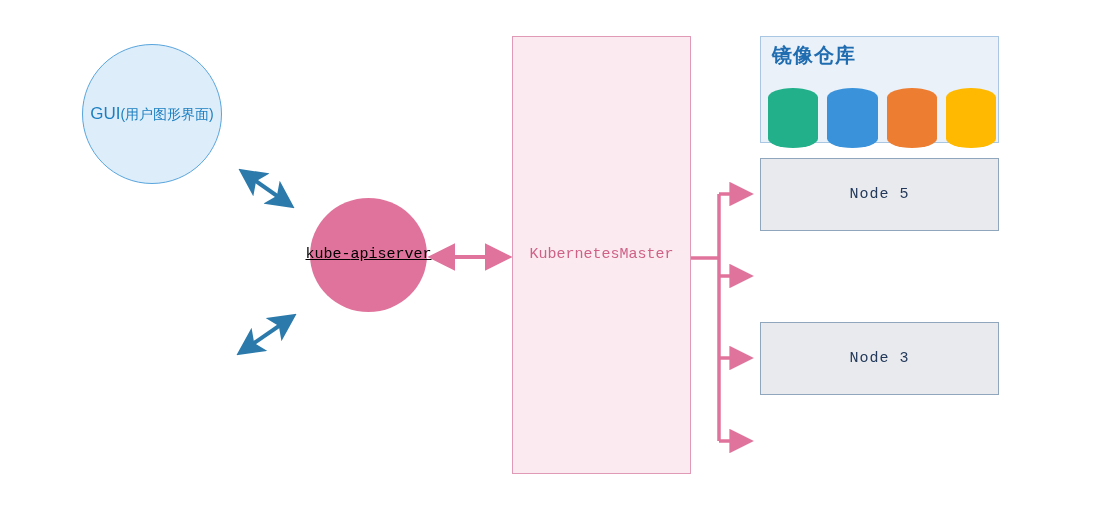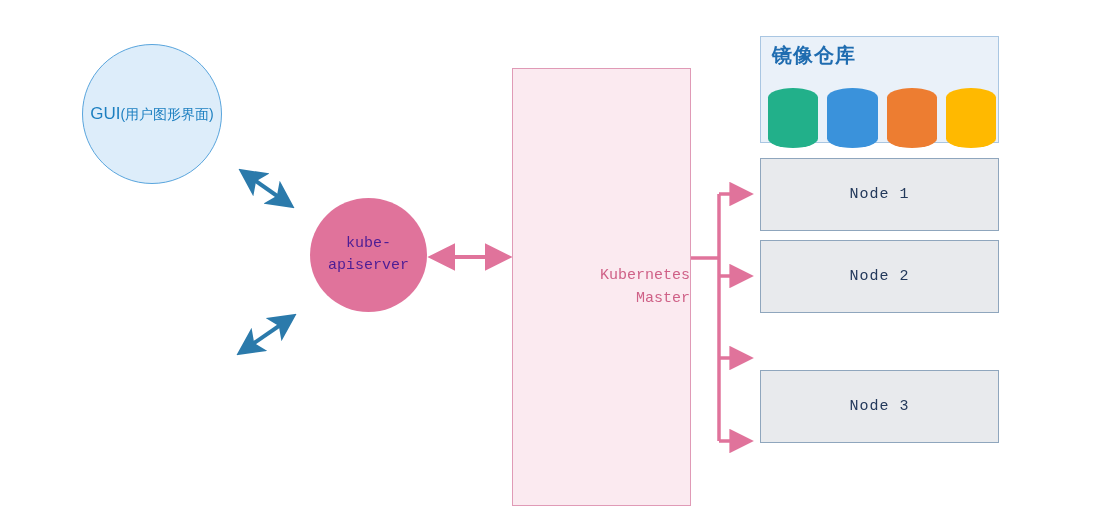--- a/index.html
+++ b/index.html
@@ -50,51 +50,50 @@
   
   #apiserver-circle {
     position: absolute;
     left: 310px;
     top: 198px;
     width: 117px;
     height: 114px;
     border-radius: 50%;
     background: #e0739b;
     display: flex;
-    flex-direction: column;
-    align-items: center;
-    justify-content: center;
-    color: #4c1d95;
+    align-items: center;
+    justify-content: center;
+    color: #000000;
     font-family: "Liberation Mono", "DejaVu Sans Mono", monospace;
     font-size: 15px;
     line-height: 1.5;
     text-align: center;
     box-sizing: border-box;
+    text-decoration: underline;
   }
 
   
   #master-box {
     position: absolute;
     left: 512px;
     top: 36px;
     width: 179px;
     height: 438px;
     background: #fbeaf0;
     border: 1px solid #e09ab6;
     display: flex;
-    flex-direction: column;
-    align-items: flex-end;
+    flex-direction: row;
+    align-items: center;
     justify-content: center;
     color: #cf6187;
     font-family: "Liberation Mono", "DejaVu Sans Mono", monospace;
     font-size: 15px;
     line-height: 1.55;
     text-align: center;
     box-sizing: border-box;
-    margin-top: 32px;
   }
 
   
   #registry-box {
     position: absolute;
     left: 760px;
     top: 36px;
     width: 239px;
     height: 107px;
     background: #eaf1f9;
@@ -139,21 +138,21 @@
     align-items: center;
     justify-content: center;
     color: #23395b;
     font-family: "Liberation Mono", "DejaVu Sans Mono", monospace;
     font-size: 15px;
     letter-spacing: 1px;
     box-sizing: border-box;
   }
   #node-box-0 { top: 158px; }
   #node-box-1 { top: 240px; }
-  #node-box-2 { top: 322px; margin-top: 48px; }
+  #node-box-2 { top: 322px; }
   #node-box-3 { top: 404px; }
 </style>
 </head>
 <body>
 
 <div id="canvas">
 
   <svg class="svg-layer" viewBox="0 0 1107 529">
     <defs>
       <marker id="blue-head" markerWidth="7" markerHeight="7" refX="5.6" refY="3.5" orient="auto">
@@ -211,22 +210,19 @@
   <div id="registry-box"></div>
   <div id="registry-title">镜像仓库</div>
   <div class="cylinder-row">
     <div class="cylinder" style="background:#22b08a"></div>
     <div class="cylinder" style="background:#3a92db"></div>
     <div class="cylinder" style="background:#ed7d31"></div>
     <div class="cylinder" style="background:#ffb900"></div>
   </div>
 
   <div class="node-box" id="node-box-0">
-    <span>Node 1</span>
-  </div>
-  <div class="node-box" id="node-box-1">
-    <span>Node 2</span>
+    <span>Node 5</span>
   </div>
   <div class="node-box" id="node-box-2">
     <span>Node 3</span>
   </div>
 
 </div>
 
 </body></html>

